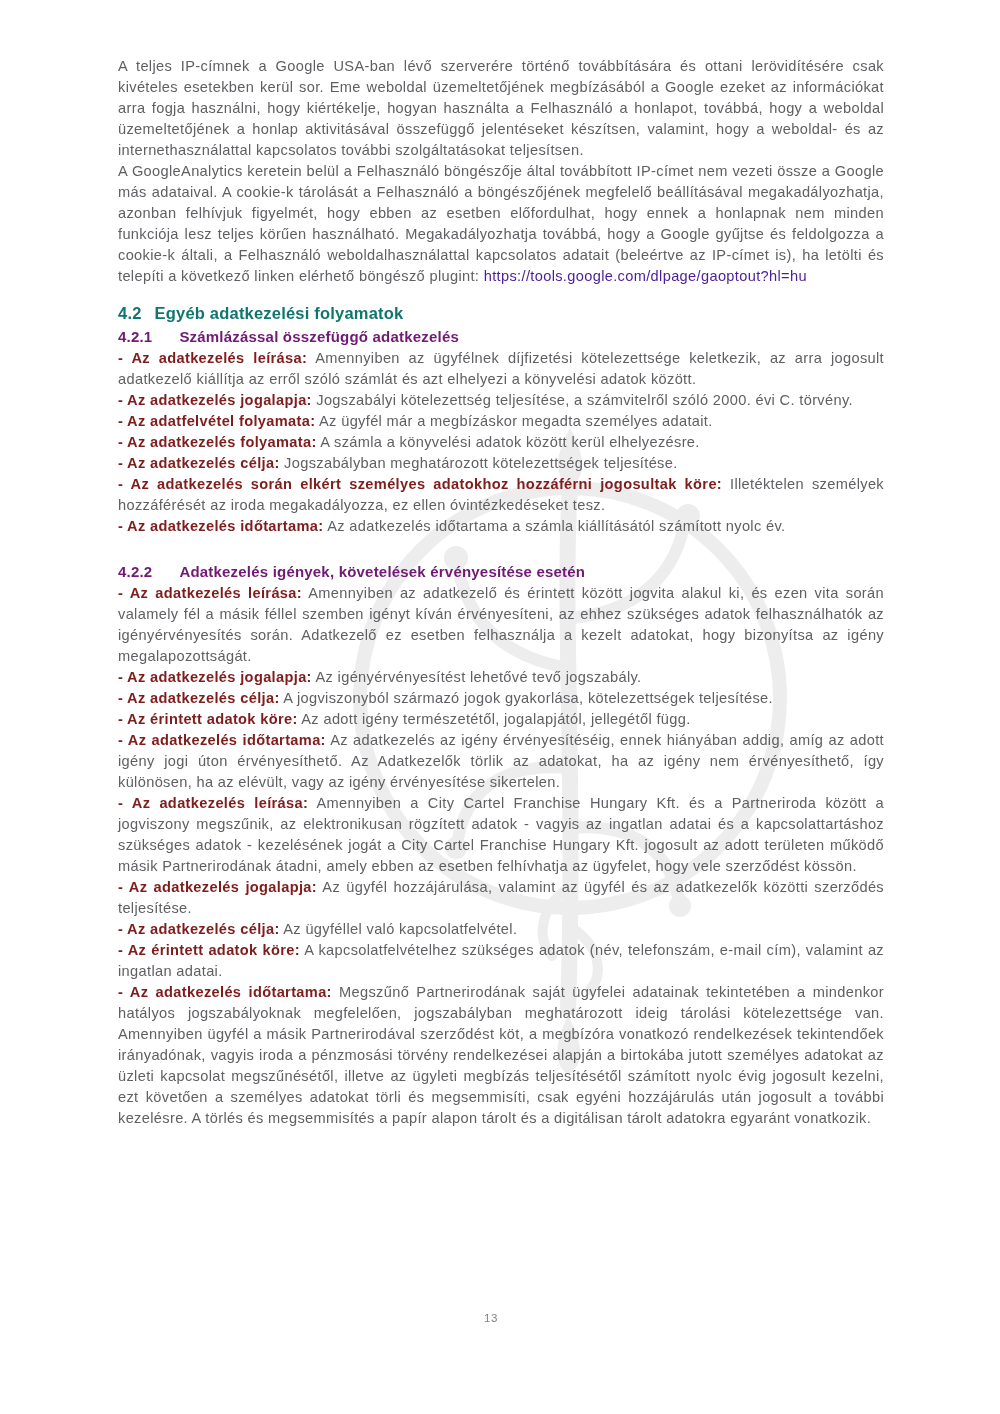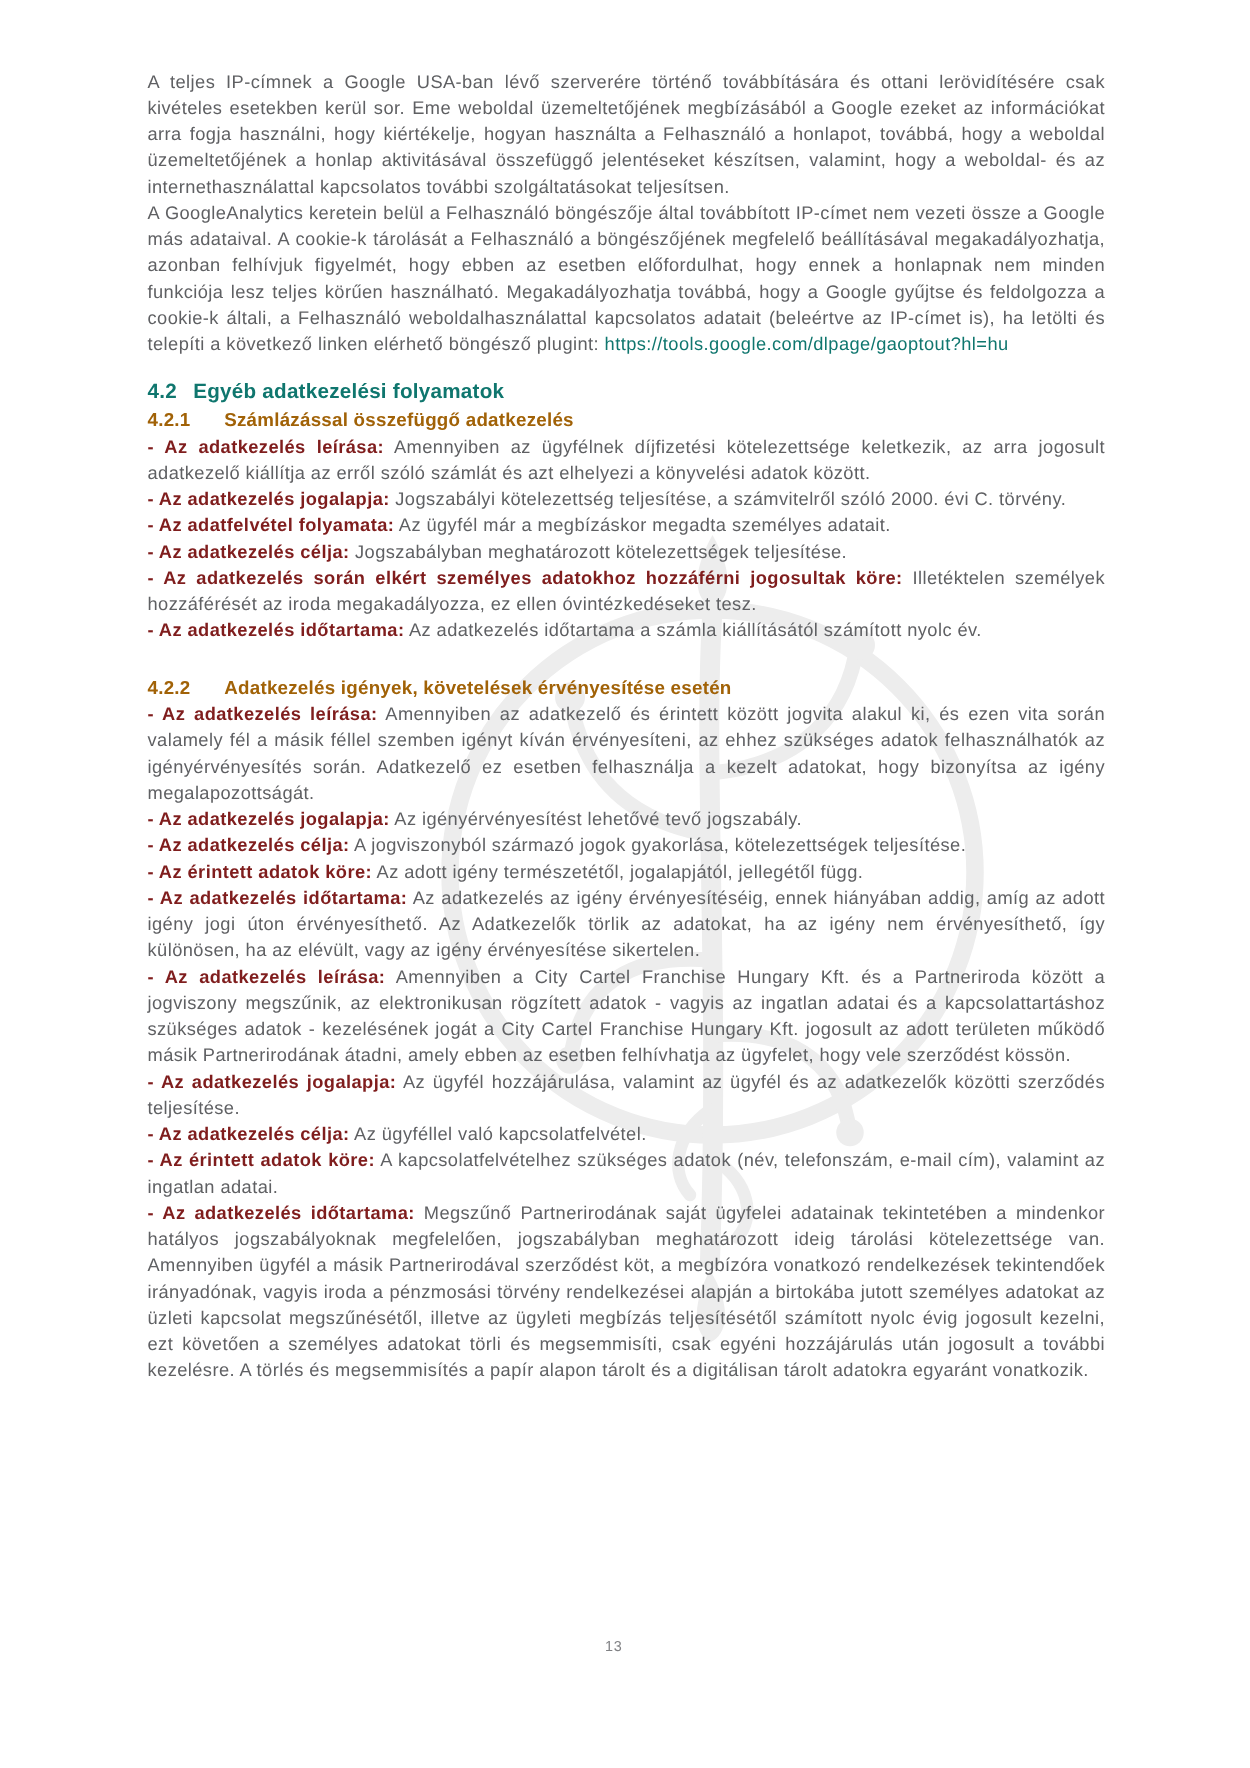--- a/index.html
+++ b/index.html
@@ -38,29 +38,29 @@
     color:#0f766e;
     margin:15px 0 2px 0;
     font-weight:700;
     text-align:left;
     letter-spacing:0.2px;
   }
   h2.sec .num{display:inline-block;margin-right:13px;}
   h3.subsec{
     font-size:15px;
     line-height:21px;
-    color:#a16207;
+    color:#701a75;
     margin:0 0 1px 0;
     font-weight:700;
     text-align:justify;
     letter-spacing:0.2px;
   }
   h3.subsec .num{display:inline-block;margin-right:27px;}
   h3.spaced{margin-top:24px;}
-  .url{color:#0f766e;text-decoration:none;cursor:pointer;}
+  .url{color:#4c1d95;text-decoration:none;cursor:pointer;}
   .page-number{
     position:absolute;
     left:0;right:18px;
     top:1312px;
     text-align:center;
     font-size:11.5px;
     color:#808184;
     letter-spacing:0.5px;
     z-index:1;
   }
@@ -105,20 +105,21 @@
     <h2 class="sec">
       <span class="num">4.2</span><span>Egyéb adatkezelési folyamatok</span>
     </h2>
 
     <h3 class="subsec">
       <span class="num">4.2.1</span><span>Számlázással összefüggő adatkezelés</span>
     </h3>
     <p><strong>- Az adatkezelés leírása:</strong> <span>Amennyiben az ügyfélnek díjfizetési kötelezettsége keletkezik, az arra jogosult adatkezelő kiállítja az erről szóló számlát és azt elhelyezi a könyvelési adatok között.</span></p>
     <p><strong>- Az adatkezelés jogalapja:</strong> <span>Jogszabályi kötelezettség teljesítése, a számvitelről szóló 2000. évi C. törvény.</span></p>
     <p><strong>- Az adatfelvétel folyamata:</strong> <span>Az ügyfél már a megbízáskor megadta személyes adatait.</span></p>
+    <p><strong>- Az adatkezelés folyamata:</strong> <span>A számla a könyvelési adatok között kerül elhelyezésre.</span></p>
     <p><strong>- Az adatkezelés célja:</strong> <span>Jogszabályban meghatározott kötelezettségek teljesítése.</span></p>
     <p><strong>- Az adatkezelés során elkért személyes adatokhoz hozzáférni jogosultak köre:</strong> <span>Illetéktelen személyek hozzáférését az iroda megakadályozza, ez ellen óvintézkedéseket tesz.</span></p>
     <p><strong>- Az adatkezelés időtartama:</strong> <span>Az adatkezelés időtartama a számla kiállításától számított nyolc év.</span></p>
 
     <h3 class="subsec spaced">
       <span class="num">4.2.2</span><span>Adatkezelés igények, követelések érvényesítése esetén</span>
     </h3>
     <p><strong>- Az adatkezelés leírása:</strong> <span>Amennyiben az adatkezelő és érintett között jogvita alakul ki, és ezen vita során valamely fél a másik féllel szemben igényt kíván érvényesíteni, az ehhez szükséges adatok felhasználhatók az igényérvényesítés során. Adatkezelő ez esetben felhasználja a kezelt adatokat, hogy bizonyítsa az igény megalapozottságát.</span></p>
     <p><strong>- Az adatkezelés jogalapja:</strong> <span>Az igényérvényesítést lehetővé tevő jogszabály.</span></p>
     <p><strong>- Az adatkezelés célja:</strong> <span>A jogviszonyból származó jogok gyakorlása, kötelezettségek teljesítése.</span></p>

